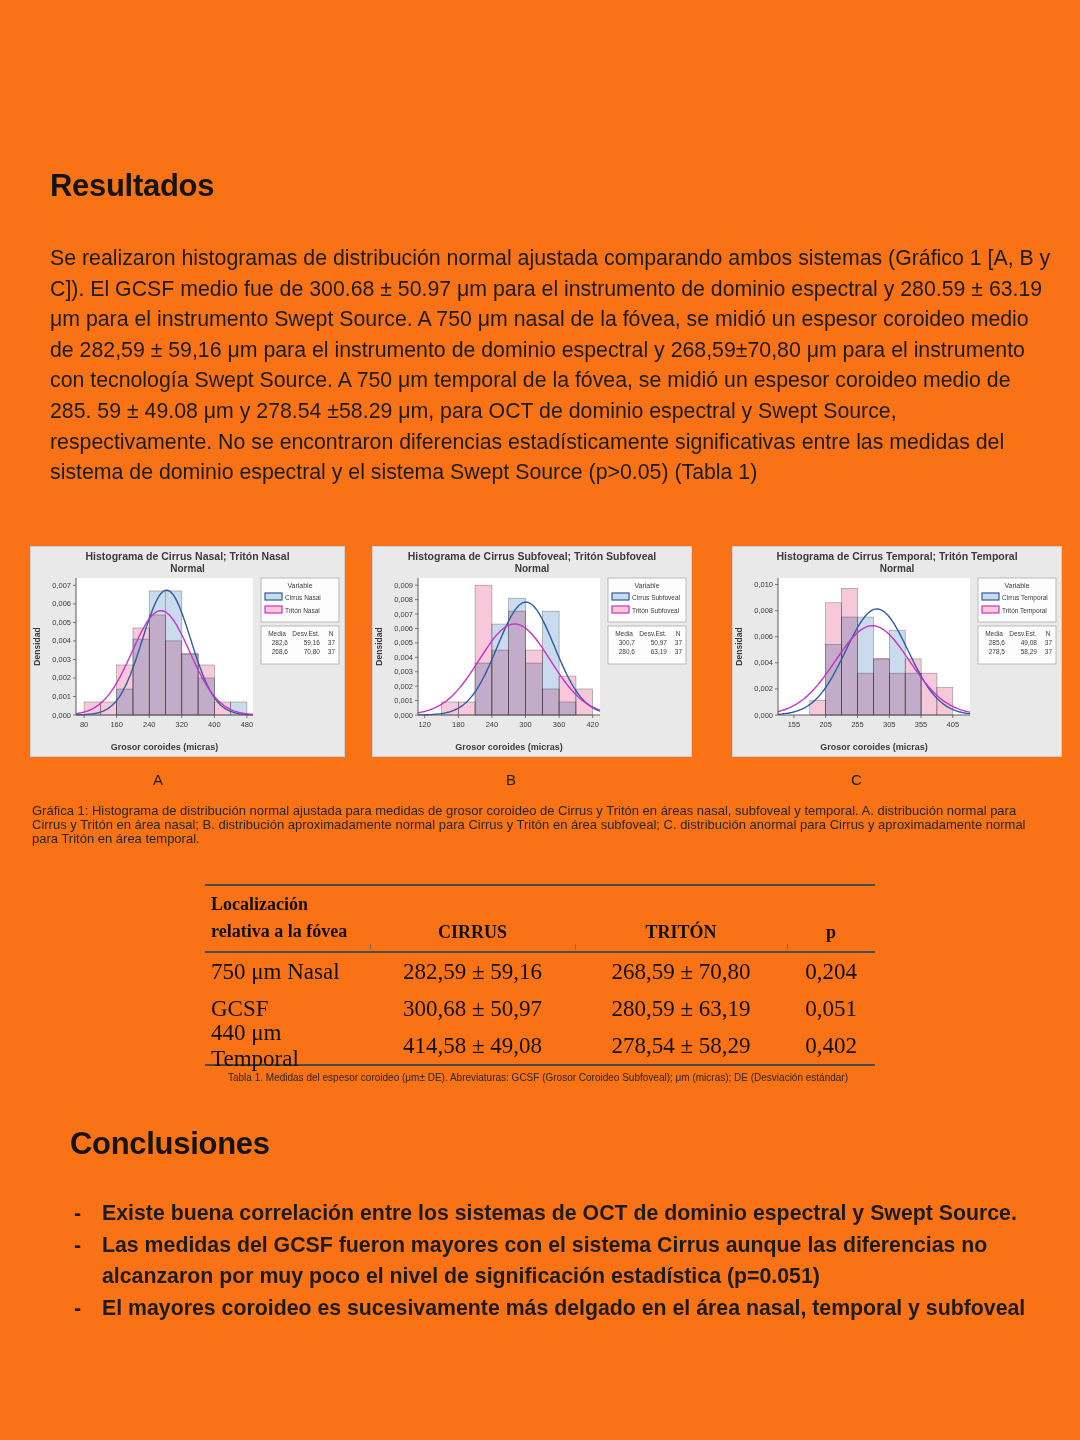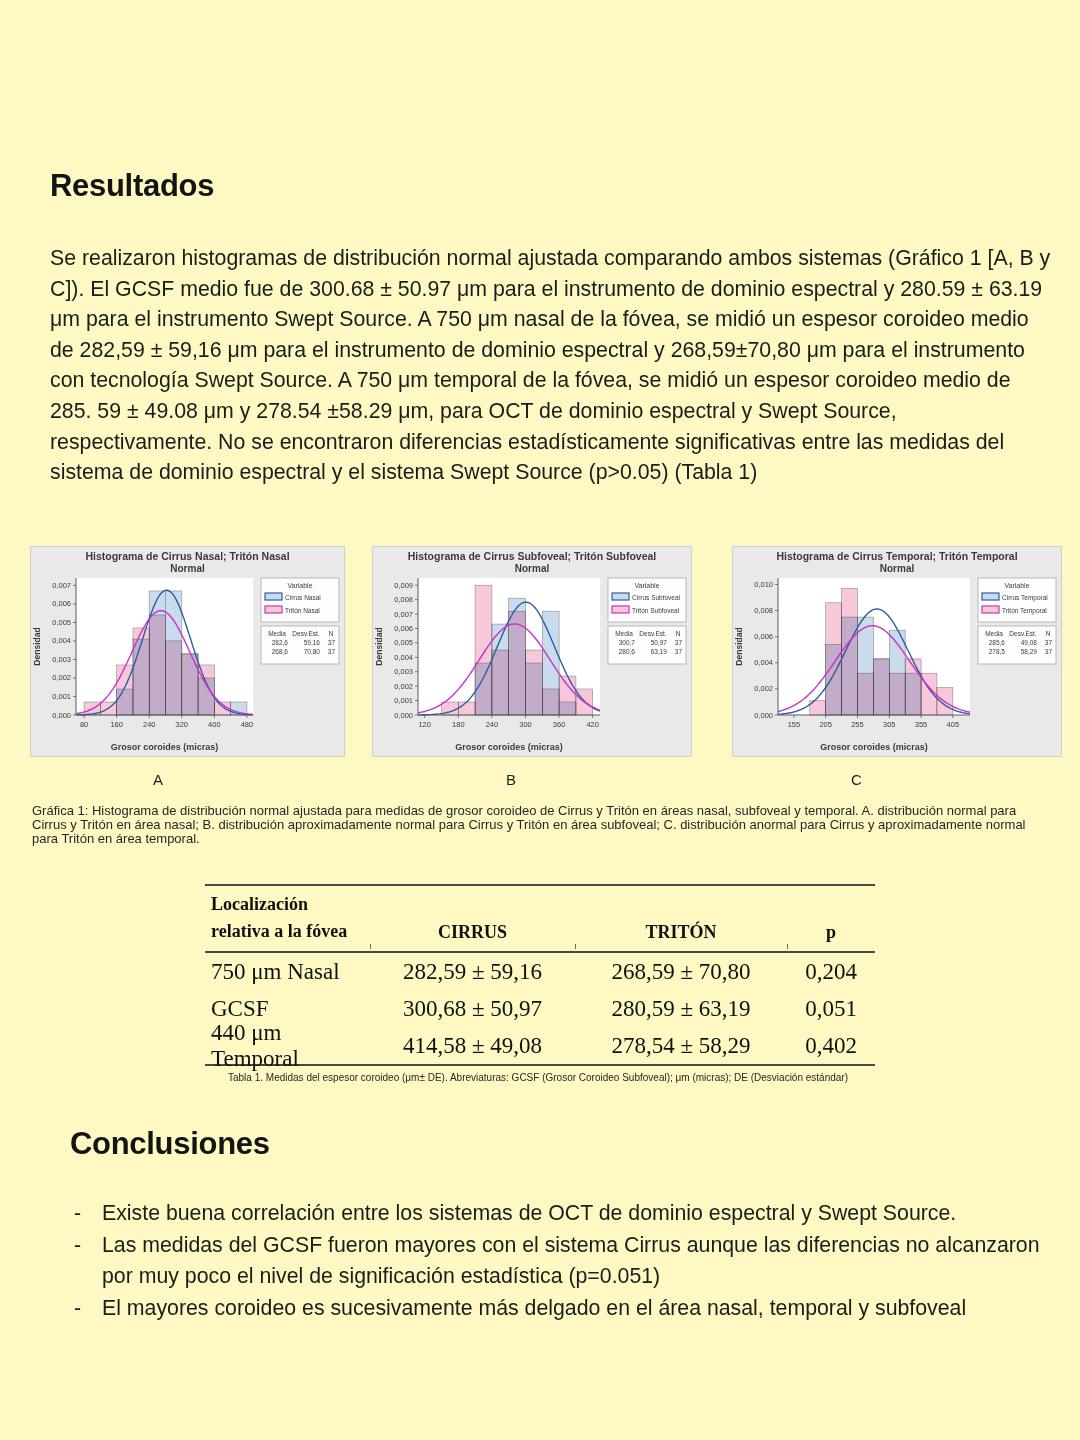--- a/index.html
+++ b/index.html
@@ -1,16 +1,16 @@
 <!DOCTYPE html>
 <html><head>
 <meta charset="utf-8">
 <style>
   html,body{margin:0;padding:0;background:#ffffff;}
-  .page{position:relative;width:1080px;height:1440px;background:#fef9c3;
+  .page{position:relative;width:1080px;height:1440px;background:#f97316;
         font-family:"Liberation Sans",sans-serif;color:#1a1a1a;overflow:hidden;}
   .h-title{position:absolute;font-weight:bold;font-size:31px;color:#141414;letter-spacing:-0.3px;}
   #resultados{left:50px;top:168px;}
   #conclusiones{left:70px;top:1126px;}
   .body-text{position:absolute;left:50px;top:243px;width:1007px;
              font-size:21.3px;line-height:30.6px;color:#1c1c1c;}
   .chart{position:absolute;top:546px;height:211px;}
   #chart-a{left:30px;width:315px;}
   #chart-b{left:372px;width:336px;}
   #chart-c{left:732px;width:330px;}
@@ -26,21 +26,21 @@
   .c1{width:165px;padding-left:6px;text-align:left;box-sizing:border-box;font-family:Liberation Serif, serif;}
   .c2{width:205px;text-align:center;}
   .c3{width:212px;text-align:center;}
   .c4{width:88px;text-align:center;}
   .thead .c1{font-weight:bold;font-size:18px;line-height:27px;}
   .thead .c2,.thead .c3,.thead .c4{font-weight:bold;font-size:18px;padding-bottom:2px;}
   .trow{display:flex;align-items:center;height:37px;font-size:23px;}
   .tick{position:absolute;width:1px;height:5px;background:#6a6a6a;top:58px;}
   .tbl-caption{position:absolute;left:228px;top:1072px;font-size:10px;color:#272727;}
   .conclusions{position:absolute;left:72px;top:1198px;width:968px;
-               font-size:21.3px;line-height:31.5px;list-style:none;margin:0;padding:0;color:#1c1c1c;}
+               font-size:21.3px;line-height:31.5px;list-style:none;margin:0;padding:0;color:#1c1c1c;font-weight:bold;}
   .conclusions li{padding-left:30px;position:relative;}
   .conclusions li::before{content:"-";position:absolute;left:2px;}
 </style>
 </head>
 <body>
 
 <div class="page">
 
   <div class="h-title" id="resultados">Resultados</div>
 

